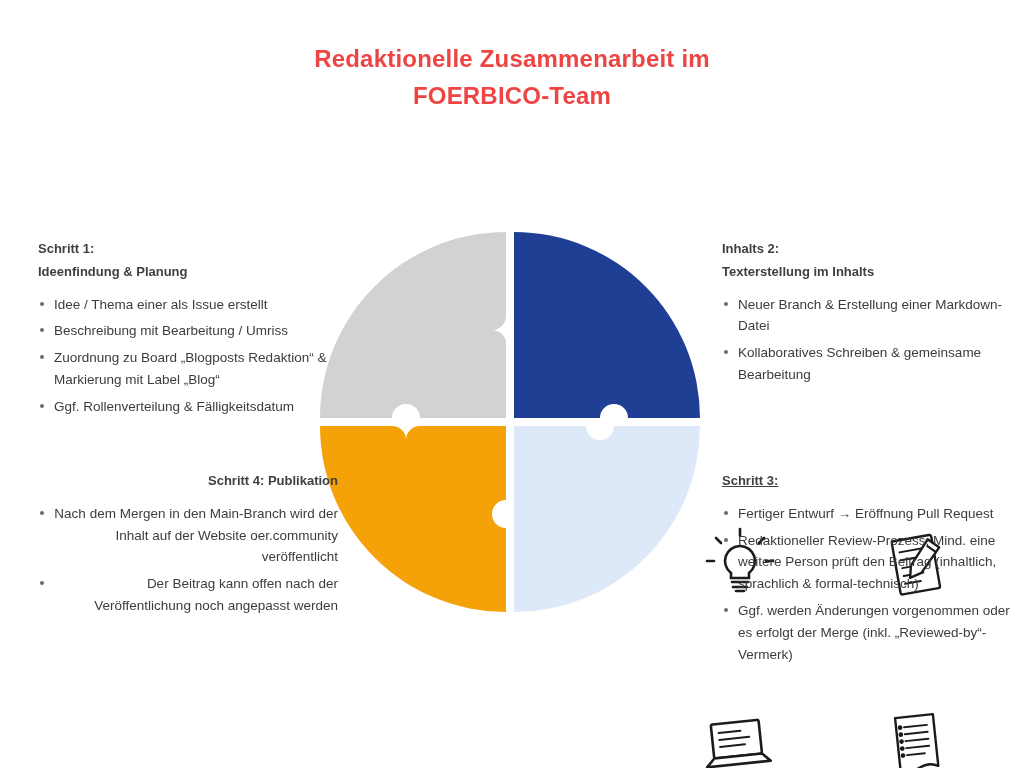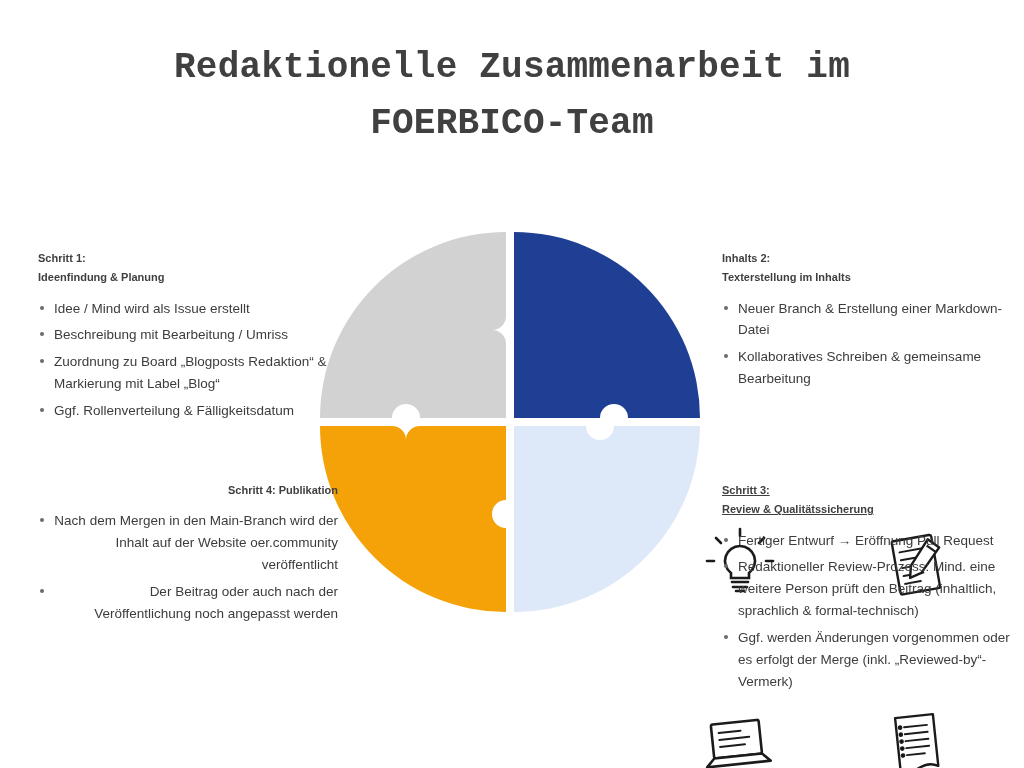--- a/index.html
+++ b/index.html
@@ -18,39 +18,37 @@
 
   
   .title-block {
     position: absolute;
     top: 40px;
     left: 0;
     width: 1024px;
     text-align: center;
   }
   .title-line {
-    font-size: 36px;
+    font-size: 24px;
     font-weight: bold;
-    color: #404040;
+    color: #ef4444;
     line-height: 1.55;
     letter-spacing: 0.2px;
-    font-family: Liberation Mono, monospace;
   }
 
   
   .block {
     position: absolute;
   }
   .block-heading {
-    font-size: 11px;
+    font-size: 13px;
     font-weight: bold;
     color: #3f3f3f;
     line-height: 1.75;
     margin-bottom: 10px;
-    margin-top: 11px;
   }
   .block ul {
     margin: 0;
     padding: 0;
     list-style: none;
   }
   .block li {
     position: relative;
     font-size: 13.5px;
     line-height: 1.62;
@@ -212,51 +210,50 @@
     </svg>
   </div>
 </div>
 
 <div class="block" id="block-step1">
   <div class="block-heading">
     <div>Schritt 1:</div>
     <div>Ideenfindung &amp; Planung</div>
   </div>
   <ul>
-    <li>Idee / Mind wird als Issue erstellt</li>
+    <li>Idee / Thema einer als Issue erstellt</li>
     <li>Beschreibung mit Bearbeitung / Umriss</li>
     <li>Zuordnung zu Board „Blogposts Redaktion“ &amp; Markierung mit Label „Blog“</li>
     <li>Ggf. Rollenverteilung &amp; Fälligkeitsdatum</li>
   </ul>
 </div>
 
 <div class="block" id="block-step2">
   <div class="block-heading">
     <div>Inhalts 2:</div>
     <div>Texterstellung im Inhalts</div>
   </div>
   <ul>
     <li>Neuer Branch &amp; Erstellung einer Markdown-Datei</li>
     <li>Kollaboratives Schreiben &amp; gemeinsame Bearbeitung</li>
   </ul>
 </div>
 
 <div class="block" id="block-step3">
   <div class="block-heading">
     <div>Schritt 3:</div>
-    <div>Review &amp; Qualitätssicherung</div>
   </div>
   <ul>
     <li>Fertiger Entwurf → Eröffnung Pull Request</li>
     <li>Redaktioneller Review-Prozess: Mind. eine weitere Person prüft den Beitrag (inhaltlich, sprachlich &amp; formal-technisch)</li>
     <li>Ggf. werden Änderungen vorgenommen oder es erfolgt der Merge (inkl. „Reviewed-by“-Vermerk)</li>
   </ul>
 </div>
 
 <div class="block" id="block-step4">
   <div class="block-heading">
     <div>Schritt 4: Publikation</div>
   </div>
   <ul>
     <li> Nach dem Mergen in den Main-Branch wird der Inhalt auf der Website oer.community veröffentlicht</li>
-    <li>Der Beitrag oder auch nach der Veröffentlichung noch angepasst werden</li>
+    <li>Der Beitrag kann offen nach der Veröffentlichung noch angepasst werden</li>
   </ul>
 </div>
 
 </body></html>

